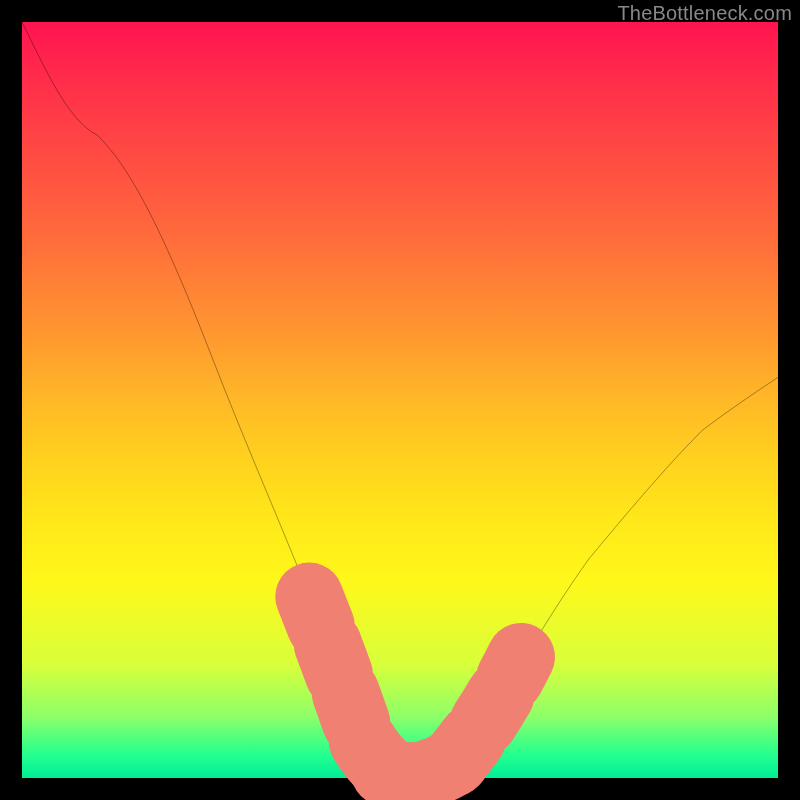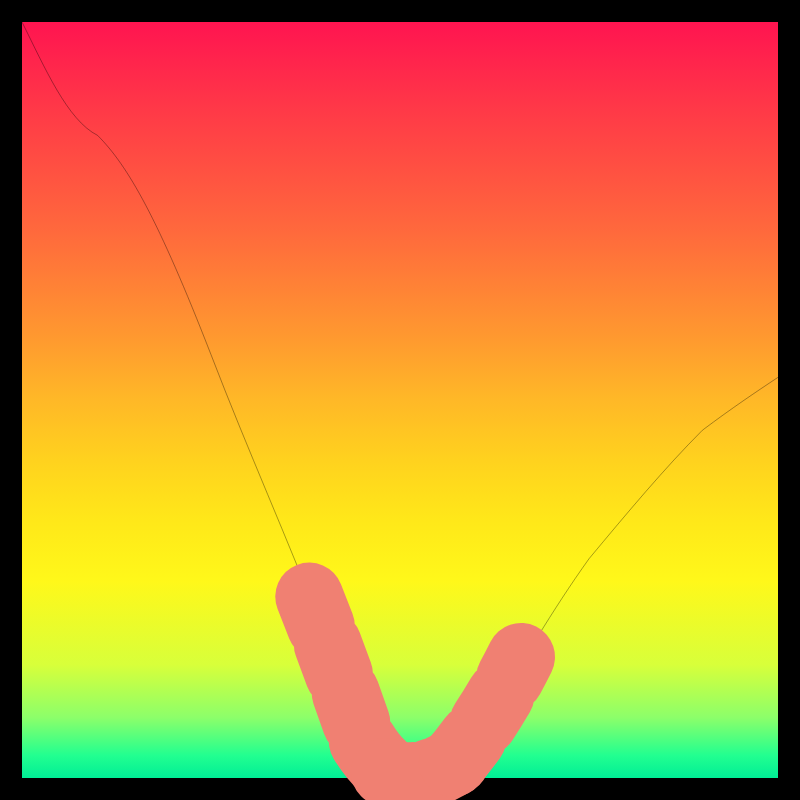--- a/index.html
+++ b/index.html
@@ -80,13 +80,14 @@
 
       <path fill="none" stroke="#f08072" stroke-width="9" stroke-linecap="round" stroke-dasharray="3.8 2.2" d="M 48 99.2
                C 50 100, 52 100, 55 99
                C 56 98.6, 57 98, 58 97.3"></path>
 
       <path fill="none" stroke="#f08072" stroke-width="9" stroke-linecap="round" stroke-dasharray="4.2 2.6" d="M 57 98
                C 60 94.5, 63 90, 66 84"></path>
     </svg>
 
   </div>
+  <div class="watermark">TheBottleneck.com</div>
 </div>
 
 </body></html>

